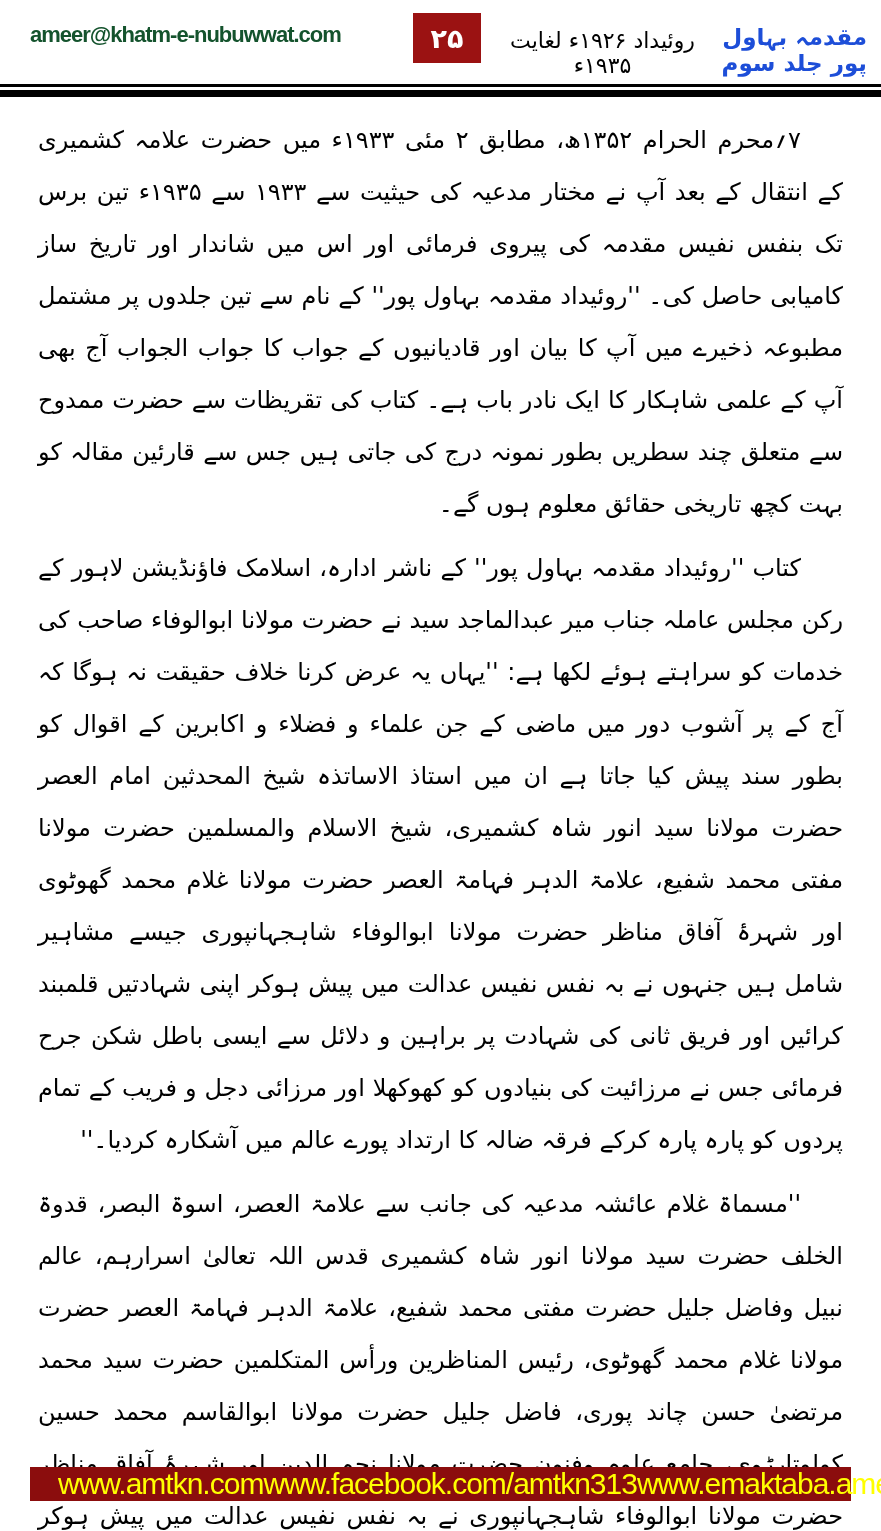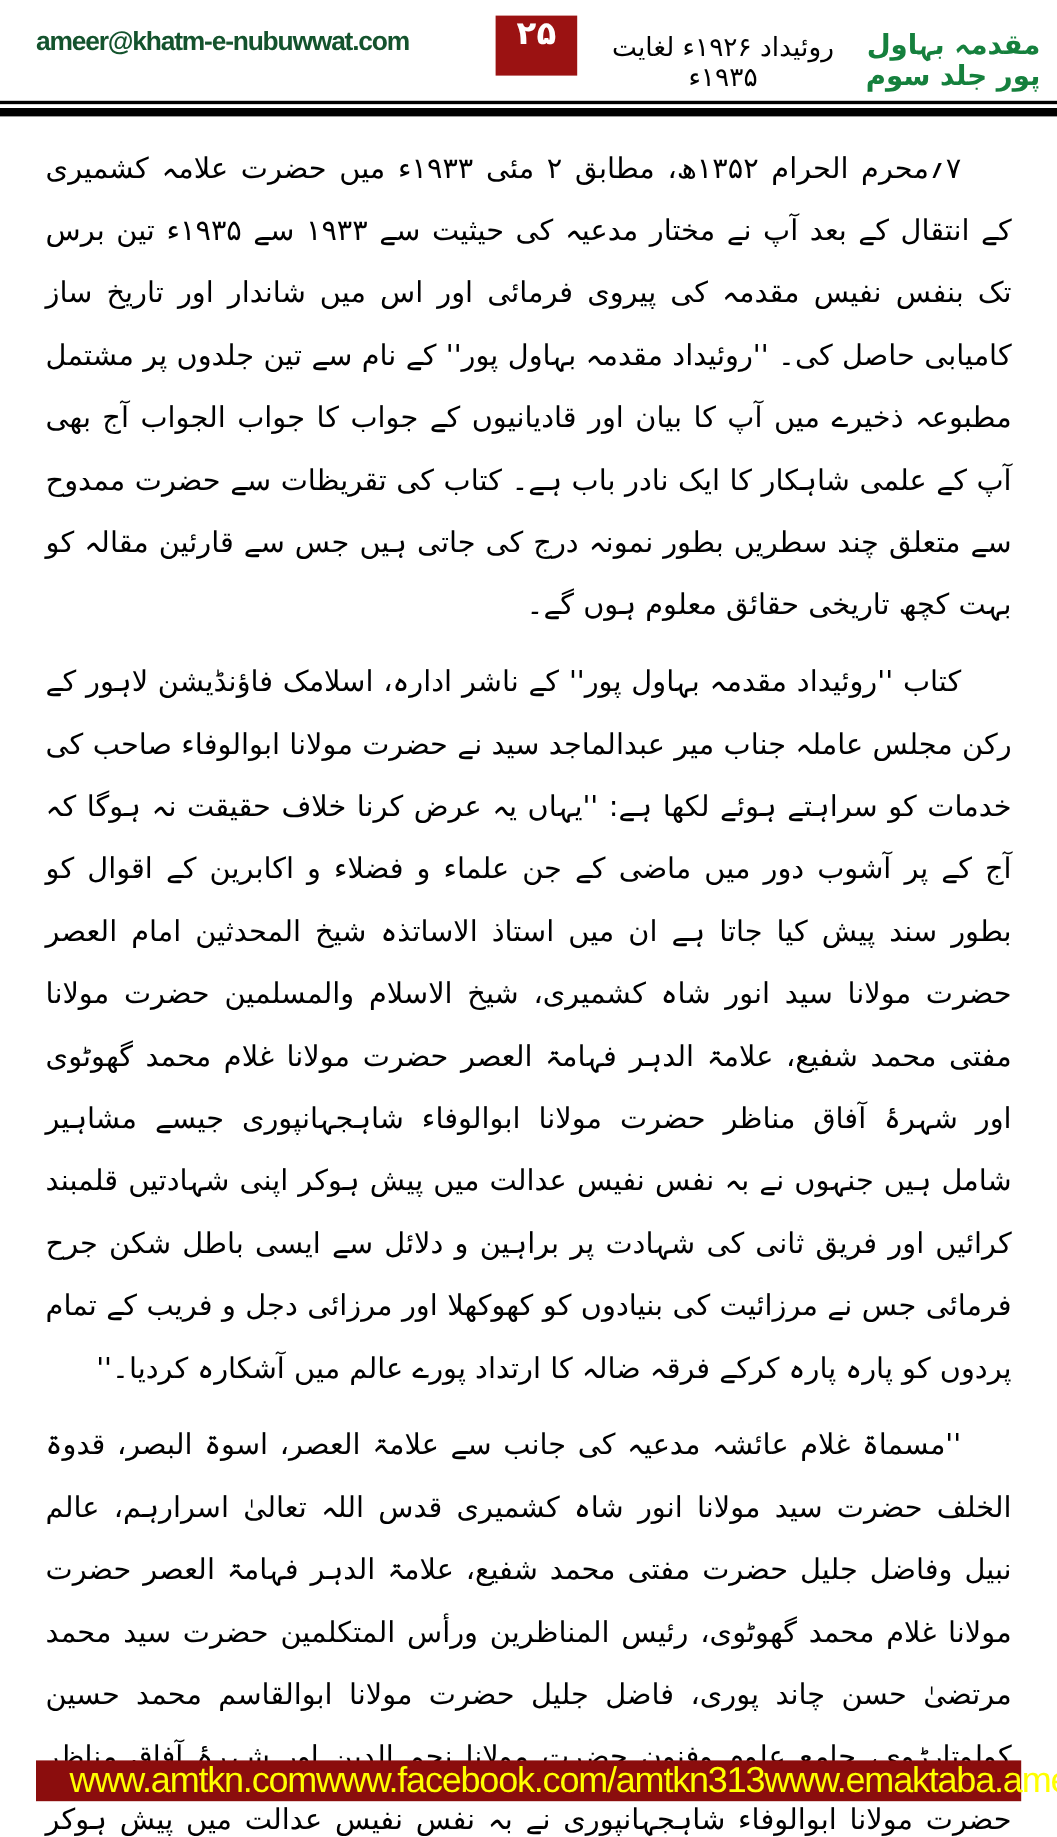--- a/index.html
+++ b/index.html
@@ -14,32 +14,32 @@
   .hdr-email{
     position:absolute;left:30px;top:22px;
     font-family:"Liberation Sans", sans-serif;
     font-weight:bold;font-size:22px;color:#14532d;
     letter-spacing:-1px;
     text-align:center;
   }
   .page-badge{
     position:absolute;left:413px;top:13px;width:68px;height:50px;
     background:#9b1212;color:#ffffff;
-    display:flex;justify-content:center;
+    display:flex;align-items:center;justify-content:center;
     font-size:27px;font-weight:bold;
   }
   .hdr-range{
     position:absolute;left:495px;top:28px;width:215px;
     direction:rtl;text-align:center;
     font-size:22px;font-weight:normal;color:#000;
   }
   .hdr-book{
     position:absolute;right:14px;top:24px;width:180px;
     direction:rtl;text-align:right;
-    font-size:23px;font-weight:bold;color:#15803d;
+    font-size:23px;font-weight:bold;color:#1d4ed8;
   }
   .hdr-rule{
     position:absolute;left:0;top:84px;width:881px;height:13px;
   }
   .hdr-rule .thin{height:3px;background:#000;}
   .hdr-rule .gap{height:3px;background:#fff;}
   .hdr-rule .thick{height:7px;background:#000;}
   
   .content{
     position:absolute;top:102px;left:26px;right:26px;

